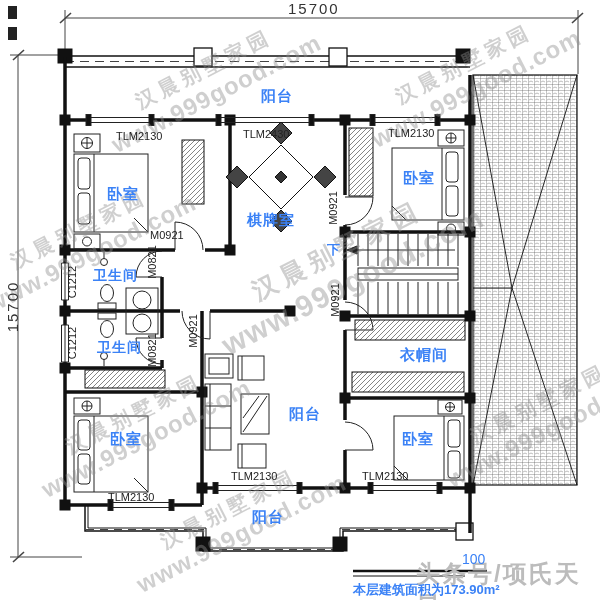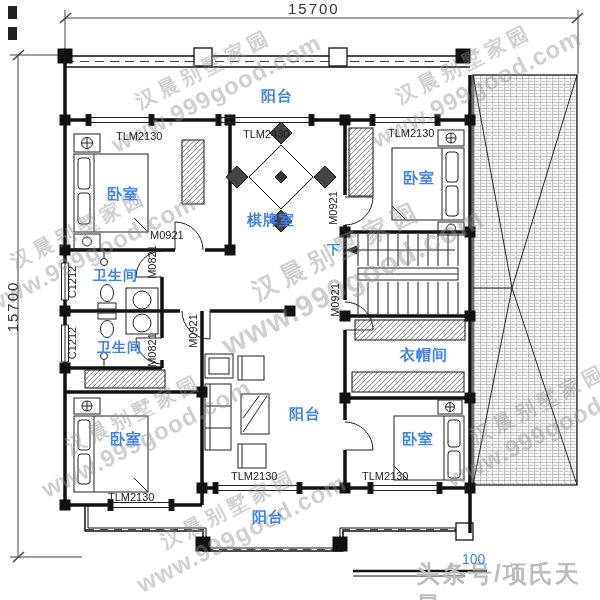--- a/index.html
+++ b/index.html
@@ -380,14 +380,15 @@
   <div class="lbl olabel vert" style="left:170px;top:325px;width:46px;">M0921</div>
   <div class="lbl olabel vert" style="left:129px;top:256px;width:46px;">M0821</div>
   <div class="lbl olabel vert" style="left:129px;top:344px;width:46px;">M0821</div>
   <div class="lbl olabel vert" style="left:52px;top:276px;width:40px;">C1212</div>
   <div class="lbl olabel vert" style="left:52px;top:337px;width:40px;">C1212</div>
   <div class="lbl olabel" style="left:108px;top:491px;">TLM2130</div>
   <div class="lbl olabel" style="left:231px;top:470px;">TLM2130</div>
   <div class="lbl olabel" style="left:362px;top:470px;">TLM2130</div>
 
   <div class="lbl title-scale" style="left:462px;top:551px;">100</div>
+  <div class="lbl area-note" style="left:353px;top:581px;">本层建筑面积为173.90m²</div>
 
 </div>
 
 </body></html>

